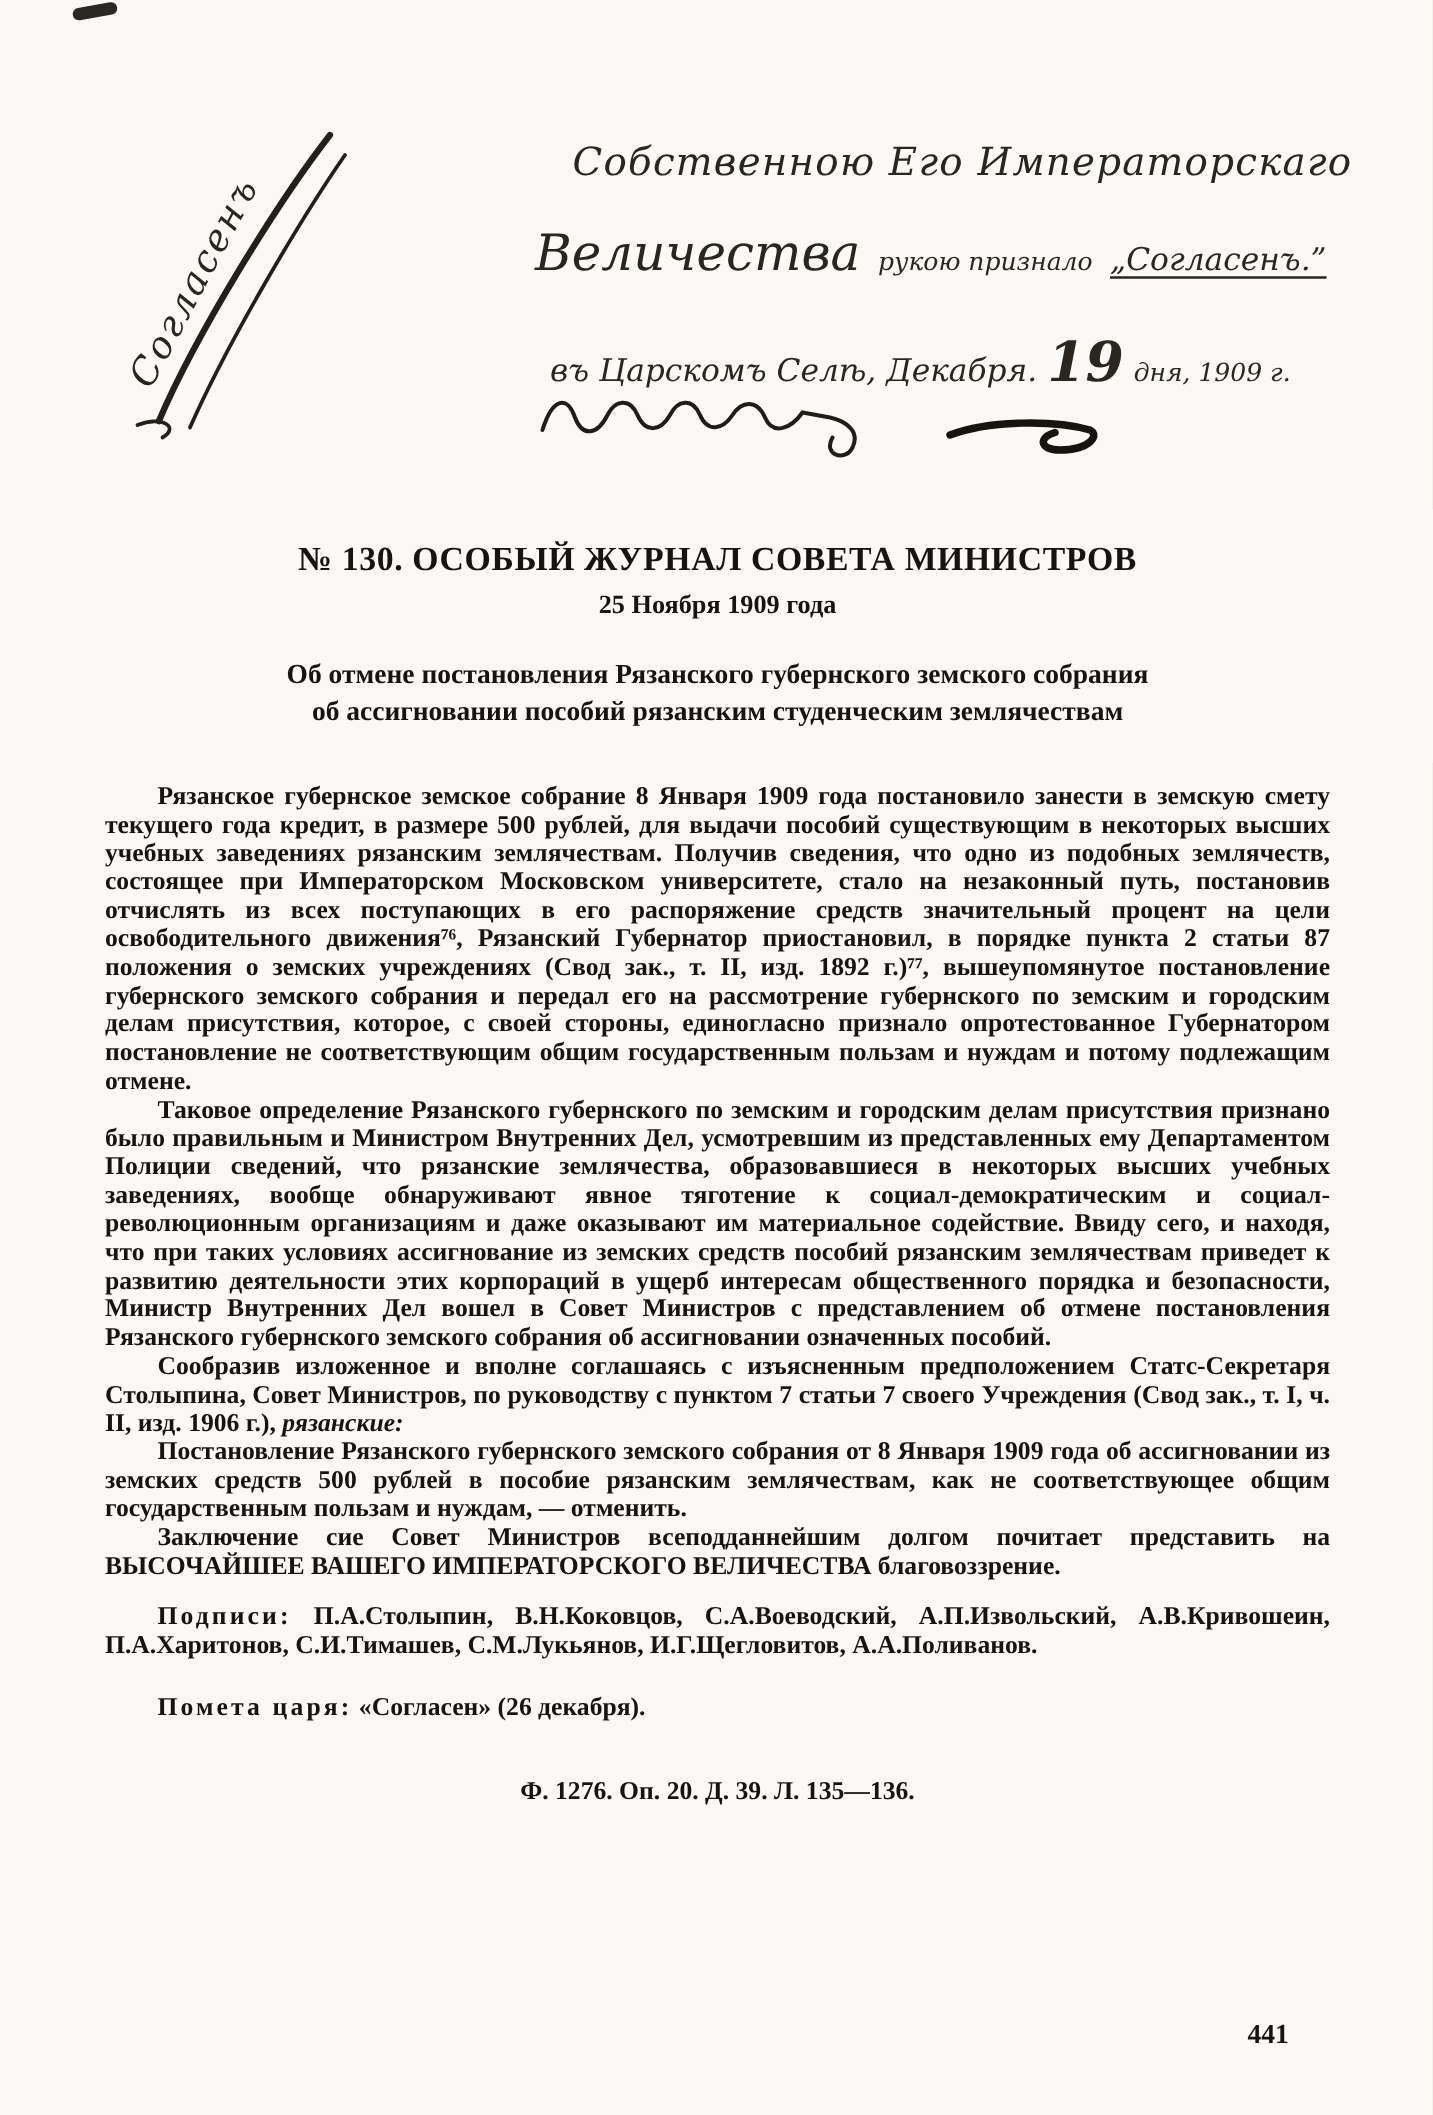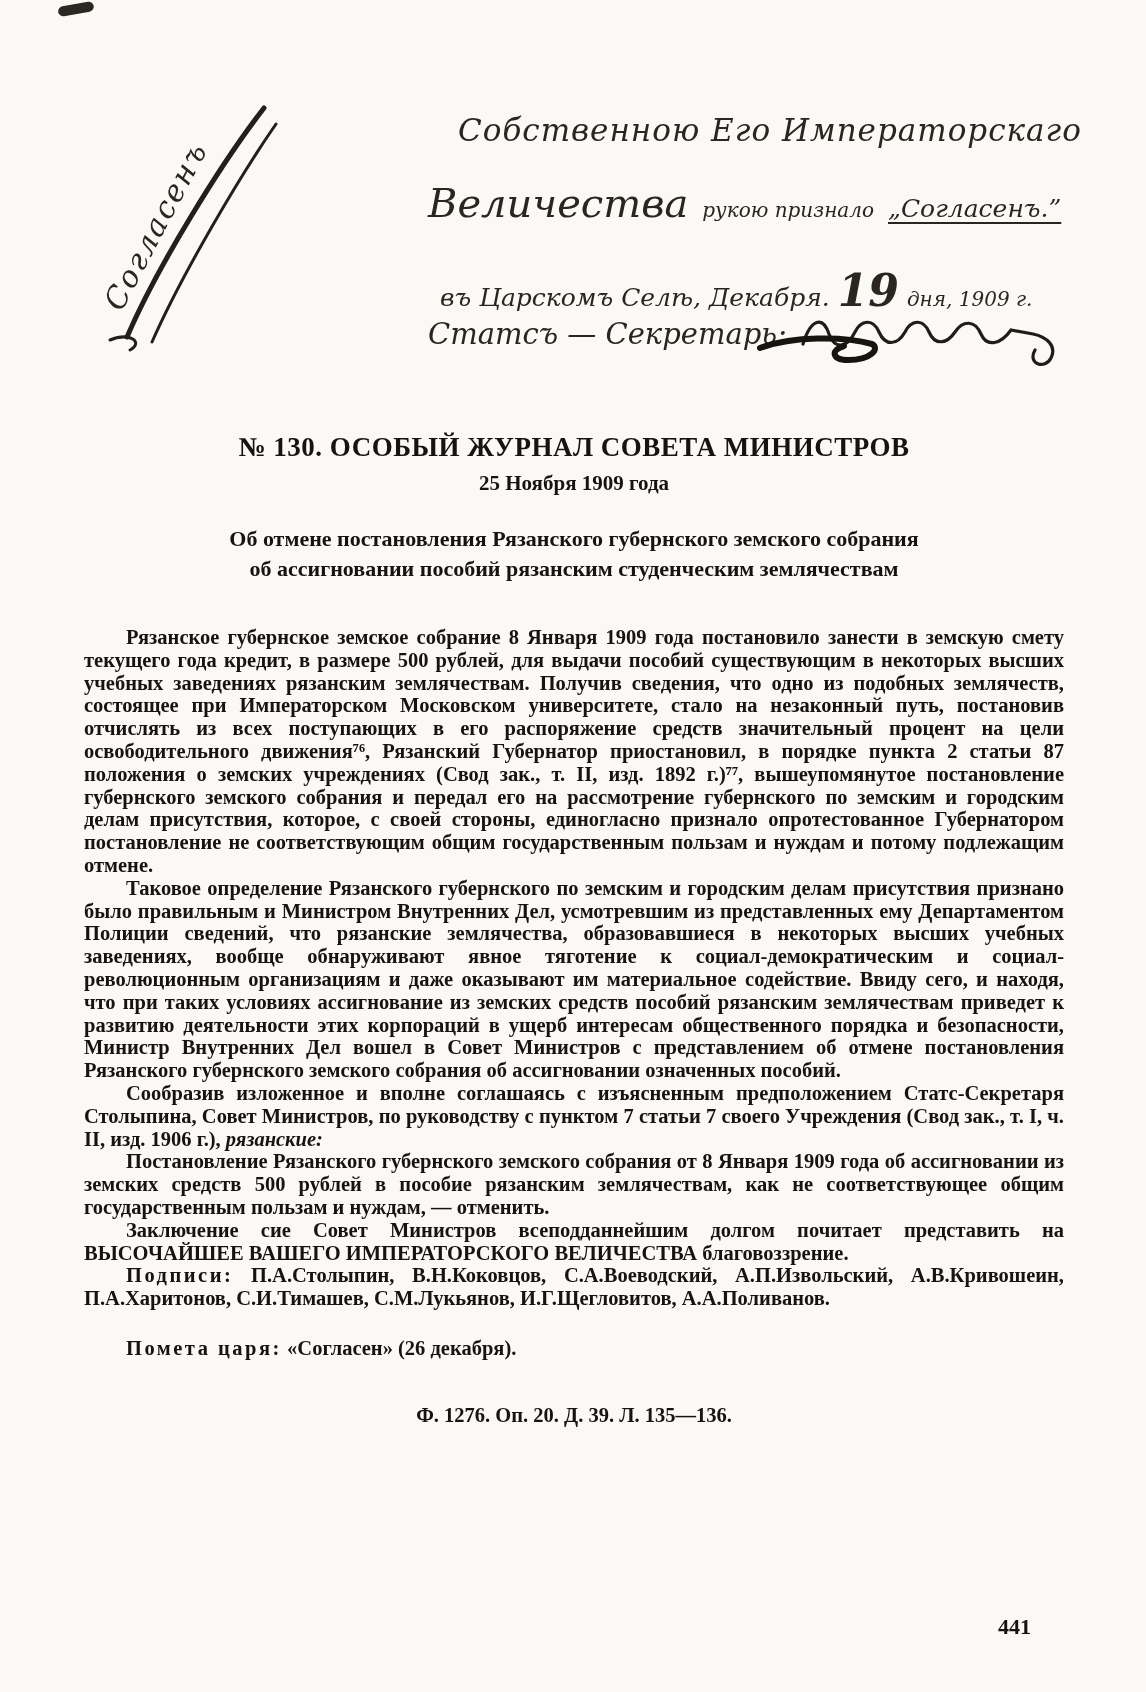--- a/index.html
+++ b/index.html
@@ -49,21 +49,21 @@
   .content { position:absolute; left:84px; top:432px; width:980px; }
   .title { font-size:27px; font-weight:700; text-align:center; letter-spacing:0.5px; }
   .date { font-size:21px; font-weight:700; text-align:center; margin-top:8px; }
   .subtitle { margin-top:28px; font-size:22px; font-weight:700; text-align:center; line-height:30px; }
   .body-text {
     margin-top:42px;
     font-size:20.5px; line-height:22.8px; font-weight:700;
     text-align:justify;
   }
   .para { text-indent:42px; }
-  .gap-top { }
+  .gap-top { margin-top:18px; }
   .gap-top-lg { margin-top:27px; }
   .archive { margin-top:44px; text-indent:0; text-align:center; }
   .italic { font-style:italic; }
   .spaced { letter-spacing:2.5px; }
   .page-number {
     position:absolute; left:998px; top:1614px;
     font-size:22px; font-weight:700;
   }
 </style>
 </head>
@@ -90,21 +90,20 @@
     <span class="hand w3">„Согласенъ.”</span>
   </div>
 
   <div class="hw hw3">
     <span class="hand p1">въ Царскомъ Селѣ, Декабря.</span>
     <span class="hand num">19</span>
     <span class="hand p2">дня, 1909 г.</span>
   </div>
 
   <div class="hw hw4">
-    <span class="hand">Статсъ — Секретарь:</span>
     <svg class="sig-squiggle" width="300" height="70" viewBox="0 0 300 70">
       <path d="M6,40 C14,14 26,12 32,30 C38,46 50,44 58,28 C64,16 76,14 82,28 C88,42 100,42 108,28 C114,16 126,14 132,28 C138,42 150,40 158,28 C166,16 178,16 184,30 C190,44 204,40 214,26 L236,30 C250,33 260,42 254,54 C248,66 230,60 238,46" stroke="#201d19" stroke-width="3.2" fill="none" stroke-linecap="round"></path>
     </svg>
   </div>
 
   <svg class="sig-underscore" width="130" height="42" viewBox="0 0 130 42">
     <path d="M8,18 C40,6 92,6 120,14 C128,18 120,30 96,30 C80,30 78,20 92,16" stroke="#17140f" stroke-width="6" fill="none" stroke-linecap="round"></path>
   </svg>
 
   <div class="content">

